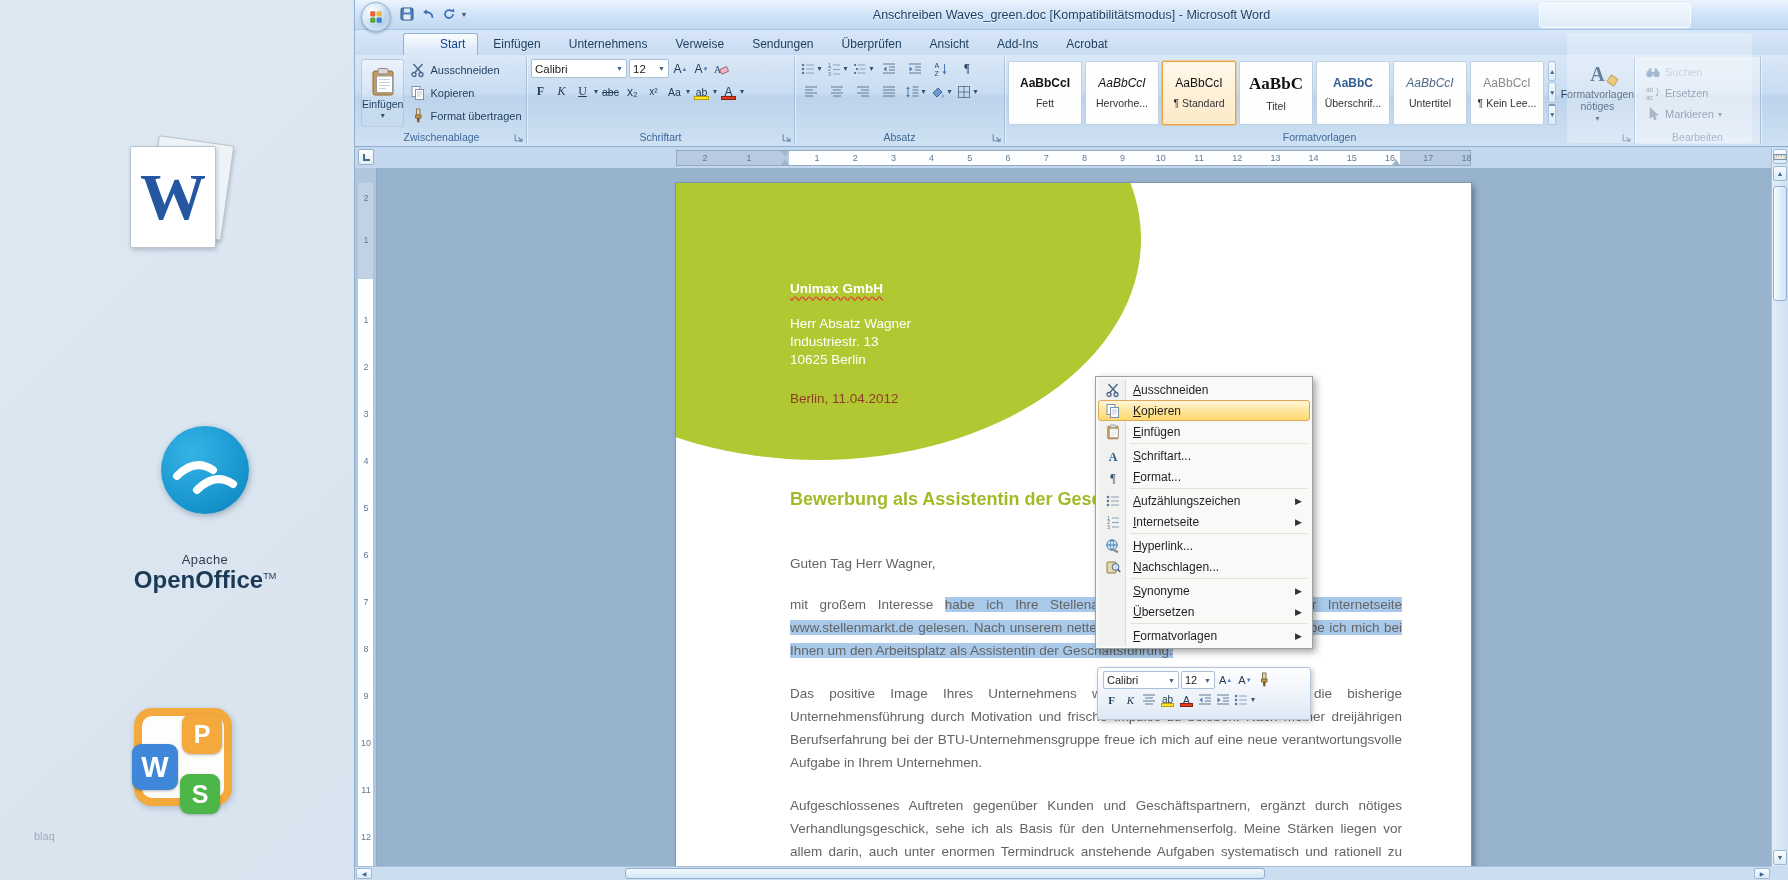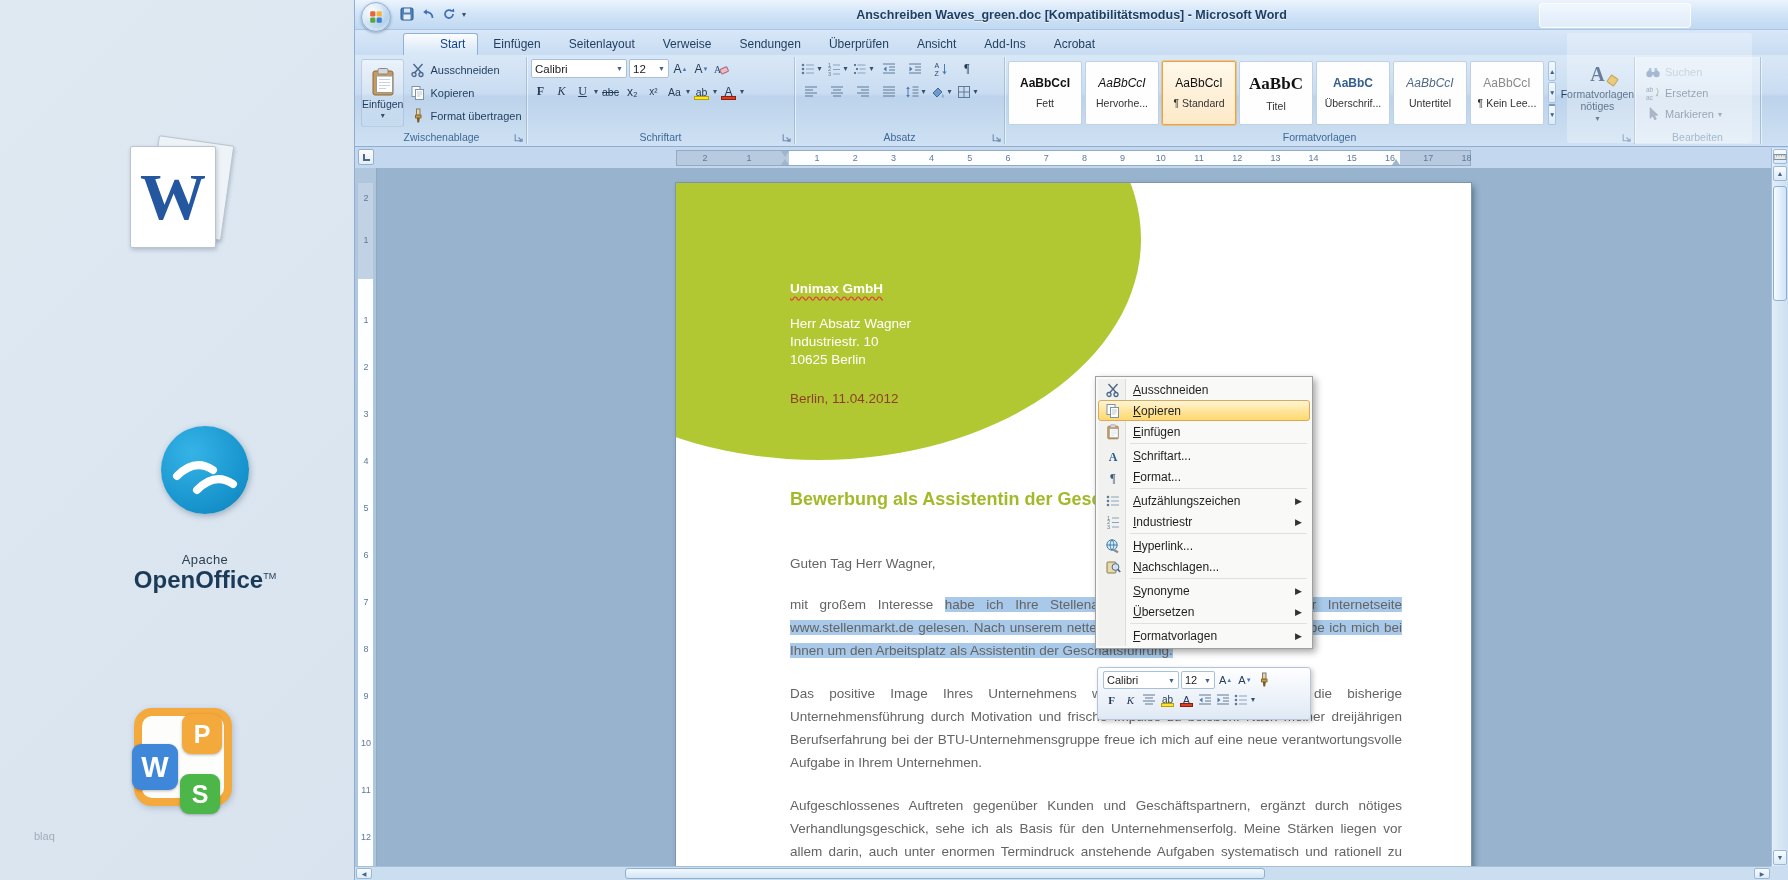--- a/index.html
+++ b/index.html
@@ -48,21 +48,21 @@
     background:linear-gradient(#ecf4fd,#d3e5f8 45%,#c0d8f1); border-bottom:1px solid #aac6e2;
     display:flex; align-items:center; }
   .orb { position:absolute; left:6px; top:2px; width:30px; height:30px; border-radius:50%;
     background:radial-gradient(circle at 35% 28%,#fdfdfd,#dcebf8 35%,#a8c8e8 65%,#7399c2);
     border:1px solid #8fb0d3; box-shadow:inset 0 -3px 5px rgba(255,255,255,.7),0 1px 3px rgba(40,70,110,.4);
     display:flex; align-items:center; justify-content:center; z-index:6; }
   .qat { position:absolute; left:44px; top:6px; display:flex; align-items:center; gap:5px; }
   .i16 { width:16px; height:16px; }
   .i16 svg { width:100%; height:100%; }
   .caret { font-size:8px; color:#33506e; }
-  .title { flex:1; text-align:center; font-size:12.5px; color:#1e3f63; text-shadow:0 1px 0 rgba(255,255,255,.8);font-weight:bold; }
+  .title { flex:1; text-align:center; font-size:12.5px; color:#1e3f63; text-shadow:0 1px 0 rgba(255,255,255,.8); }
   .ghost1 { position:absolute; left:1184px; top:3px; width:152px; height:25px;
     background:rgba(255,255,255,.5); border:1px solid rgba(255,255,255,.85); border-radius:4px; z-index:5; }
   .ghost2 { position:absolute; right:36px; top:33px; width:185px; height:110px;
     background:rgba(255,255,255,.28); border-radius:3px; z-index:4; pointer-events:none; }
 
   .tabrow { position:absolute; left:0; top:30px; right:0; height:25px;
     background:linear-gradient(#d8e7f8,#c8dcf2); display:flex; align-items:flex-end; padding-left:48px; }
   #tabs { display:flex; gap:2px; }
   .tab { padding:3px 12px 4px; font-size:12px; color:#1e3c5c; border:1px solid transparent;
     border-bottom:none; border-radius:3px 3px 0 0; white-space:nowrap; }
@@ -291,21 +291,21 @@
       <span class="caret">▾</span>
     </div>
     <div class="title">Anschreiben Waves_green.doc [Kompatibilitätsmodus] - Microsoft Word</div>
     <div class="ghost1"></div>
   </div>
 
   <div class="tabrow">
     <div id="tabs">
         <span class="tab active">Start</span>
         <span class="tab">Einfügen</span>
-        <span class="tab">Seitenlayout</span>
+        <span class="tab">Unternehmens</span>
         <span class="tab">Verweise</span>
         <span class="tab">Sendungen</span>
         <span class="tab">Überprüfen</span>
         <span class="tab">Ansicht</span>
         <span class="tab">Add-Ins</span>
         <span class="tab">Acrobat</span>
       </div>
   </div>
 
   <div class="ribbon">
@@ -679,21 +679,21 @@
     <div class="vruler">
       <div class="vwhite"></div>
       <div class="vmargin"></div>
       <span id="vnums"><span class="vnum" style="top: 30px;">2</span><span class="vnum" style="top: 72px;">1</span><span class="vnum" style="top: 152px;">1</span><span class="vnum" style="top: 199px;">2</span><span class="vnum" style="top: 246px;">3</span><span class="vnum" style="top: 293px;">4</span><span class="vnum" style="top: 340px;">5</span><span class="vnum" style="top: 387px;">6</span><span class="vnum" style="top: 434px;">7</span><span class="vnum" style="top: 481px;">8</span><span class="vnum" style="top: 528px;">9</span><span class="vnum" style="top: 575px;">10</span><span class="vnum" style="top: 622px;">11</span><span class="vnum" style="top: 669px;">12</span></span>
     </div>
     <div class="page">
       <div class="wave"></div>
       <div class="company">Unimax GmbH</div>
       <div class="recipient" id="recipient">
           <div>Herr Absatz Wagner</div>
-          <div>Industriestr. 10</div>
+          <div>Industriestr. 13</div>
           <div>10625 Berlin</div>
         </div>
       <div class="dateline">Berlin, 11.04.2012</div>
       <div class="subject">Bewerbung als Assistentin der Geschäftsführung</div>
       <div class="salutation">Guten Tag Herr Wagner,</div>
       <div class="bodytext">
         <p class="para"><span>mit großem Interesse </span><span class="sel">habe ich Ihre Stellenanzeige vom 07.04.2012 auf der Internetseite www.stellenmarkt.de gelesen. Nach unserem netten und informativen Telefonat bewerbe ich mich bei Ihnen um den Arbeitsplatz als Assistentin der Geschäftsführung.</span></p>
         <p class="para">Das positive Image Ihres Unternehmens weckte in mir den Wunsch, die bisherige Unternehmensführung durch Motivation und frische Impulse zu beleben. Nach meiner dreijährigen Berufserfahrung bei der BTU-Unternehmensgruppe freue ich mich auf eine neue verantwortungsvolle Aufgabe in Ihrem Unternehmen.</p>
         <p class="para">Aufgeschlossenes Auftreten gegenüber Kunden und Geschäftspartnern, ergänzt durch nötiges Verhandlungsgeschick, sehe ich als Basis für den Unternehmenserfolg. Meine Stärken liegen vor allem darin, auch unter enormen Termindruck anstehende Aufgaben systematisch und rationell zu bewältigen.</p>
       </div>
@@ -787,21 +787,21 @@
       </div>
       <div class="mrow">
         <span class="mic">
           <svg viewBox="0 0 16 16">
             <text x="2" y="5.8" font-size="5.5" fill="#5f7a96">1</text>
             <text x="2" y="10.3" font-size="5.5" fill="#5f7a96">2</text>
             <text x="2" y="14.8" font-size="5.5" fill="#5f7a96">3</text>
             <path d="M7 4h7M7 8.5h7M7 13h7" stroke="#8aa3bd"></path>
           </svg>
         </span>
-        <span class="mlabel">Industriestr</span>
+        <span class="mlabel">Internetseite</span>
         <span class="sub">▶</span>
       </div>
       <div class="msep"></div>
       <div class="mrow">
         <span class="mic">
           <svg viewBox="0 0 16 16">
             <circle cx="7" cy="7" r="5.2" fill="#d6ebf7" stroke="#3f7fae"></circle>
             <path d="M1.8 7h10.4M7 1.8c-2.5 2.8-2.5 7.6 0 10.4M7 1.8c2.5 2.8 2.5 7.6 0 10.4" stroke="#3f7fae" fill="none"></path>
             <path d="M8.5 11.8l4.5 2.4" stroke="#8a8a8a" stroke-width="2.2"></path>
           </svg>

